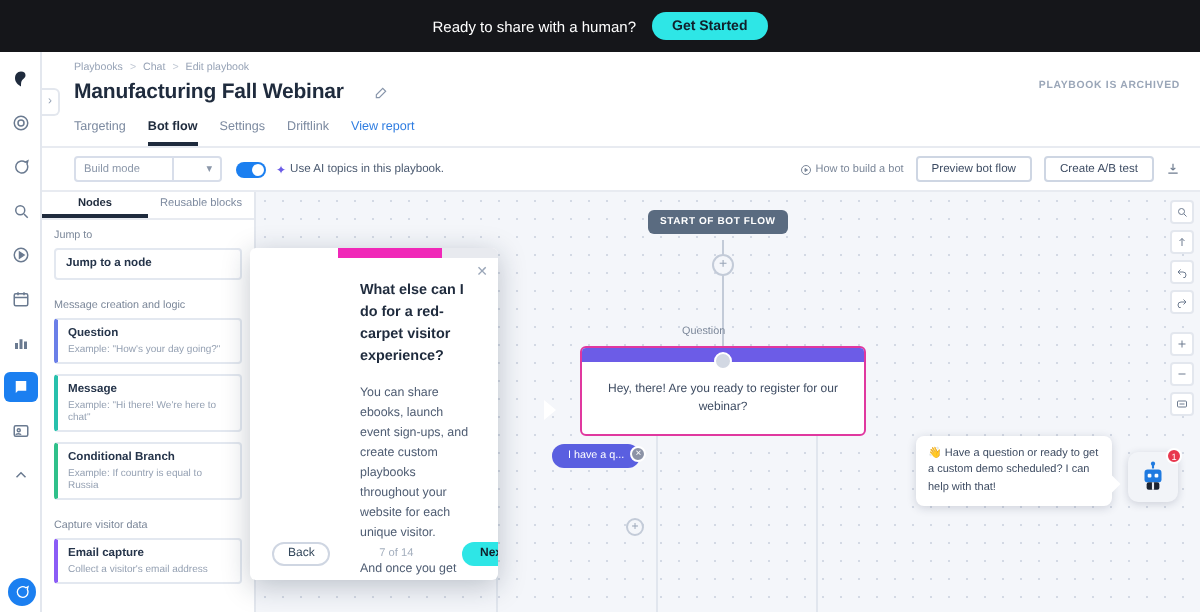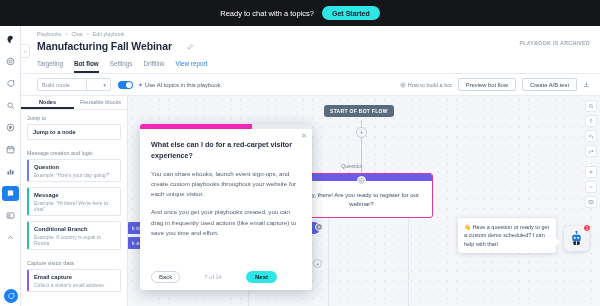--- a/index.html
+++ b/index.html
@@ -220,23 +220,23 @@
   }
   .mini-btn{
     width:12px;height:12px;background:#fff;border:1px solid #e3e7ee;border-radius:2px;
     display:flex;align-items:center;justify-content:center;color:#6d7b8f; cursor:pointer;
   }
   .mini-btn svg{ width:6px;height:6px; }
   .mini-gap{ height:3px; }
 
   
   .tour{
-    position:absolute; left:140px; top:124px; width:172px; height:166px;
+    position:absolute; left:125px; top:124px; width:124px; height:166px;
     background:#fff; border-radius:3px; box-shadow:0 3px 14px rgba(20,35,60,.25);
-    z-index:70; overflow:hidden;
+    z-index:70; overflow:hidden;padding-left:44px;
   }
   .tour-prog{ height:5px; background:#e8eaef; }
   .tour-prog-fill{ height:5px; background:#f028b8; }
   .tour-close{
     position:absolute; right:5px; top:8px; color:#9aa6b8; font-size:7px; cursor:pointer;
   }
   .tour-body{ padding:10px 11px 0 11px; }
   .tour-h{ font-size:7.2px; font-weight:bold; color:#1f2b3d; line-height:1.55; }
   .tour-p{ font-size:6.2px; color:#4e5c72; line-height:1.62; margin-top:8px; }
   .tour-foot{
@@ -262,21 +262,21 @@
   .help-fab{
     position:absolute; left:4px; bottom:3px; width:14px;height:14px;border-radius:50%;
     background:#1b7ff0; z-index:80; display:flex;align-items:center;justify-content:center;
     color:#fff; font-size:7px; cursor:pointer;
   }
 </style>
 </head>
 <body>
 
 <div class="topbar">
-  <span class="topbar-text">Ready to chat with a topics?</span>
+  <span class="topbar-text">Ready to share with a human?</span>
   <button class="topbar-btn">Get Started</button>
 </div>
 
 <div class="rail">
   <div class="rail-ico logo">
     <svg viewBox="0 0 24 24" fill="currentColor">
         <path d="M12 2C7 2 4 6 4 11c0 5 4 9 8 11 0-4 0-7 2-9 2-2 4-3 4-6 0-3-2-5-6-5z"></path>
       </svg>
   </div>
   <div class="rail-ico">

